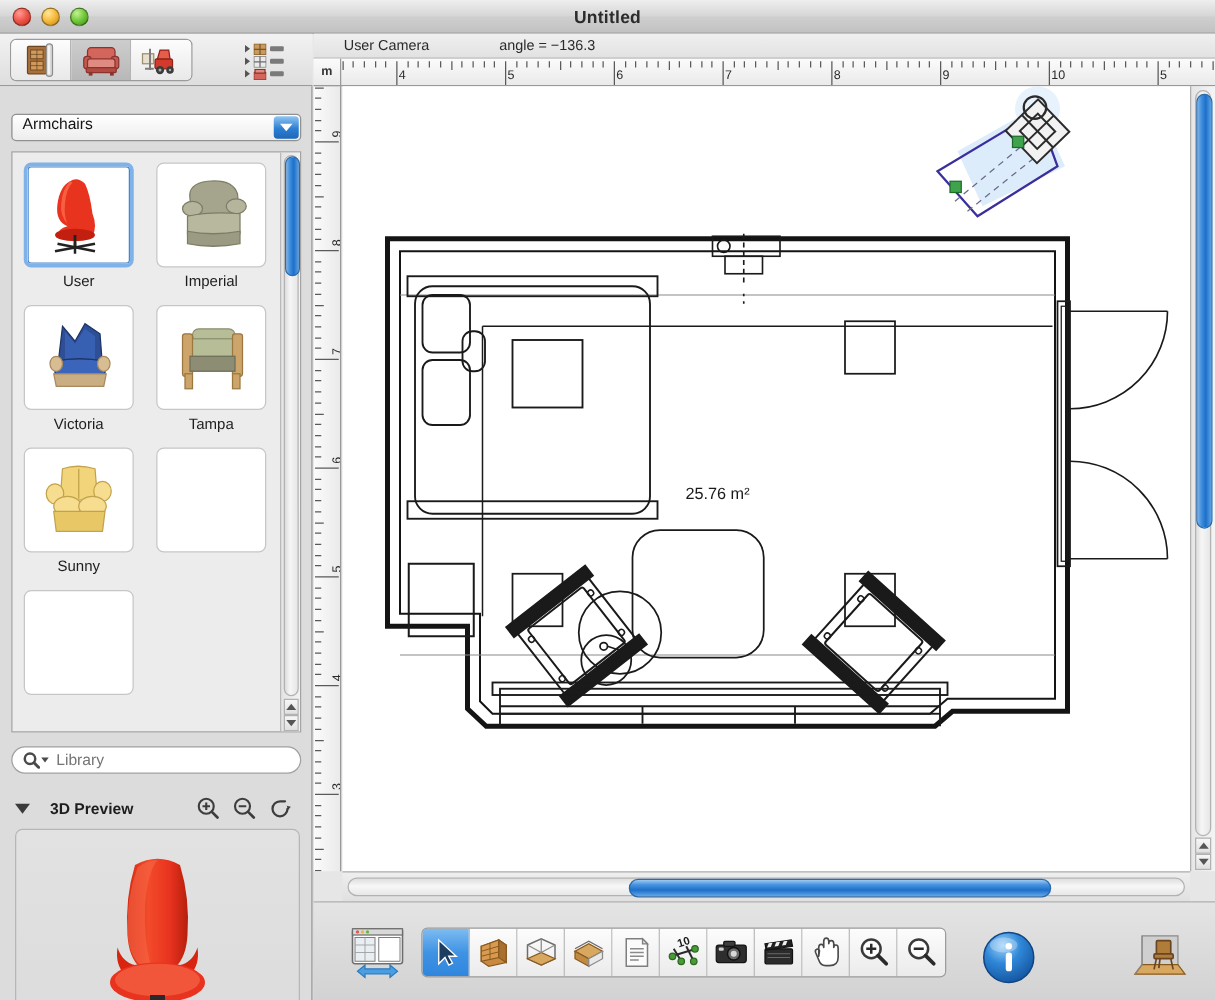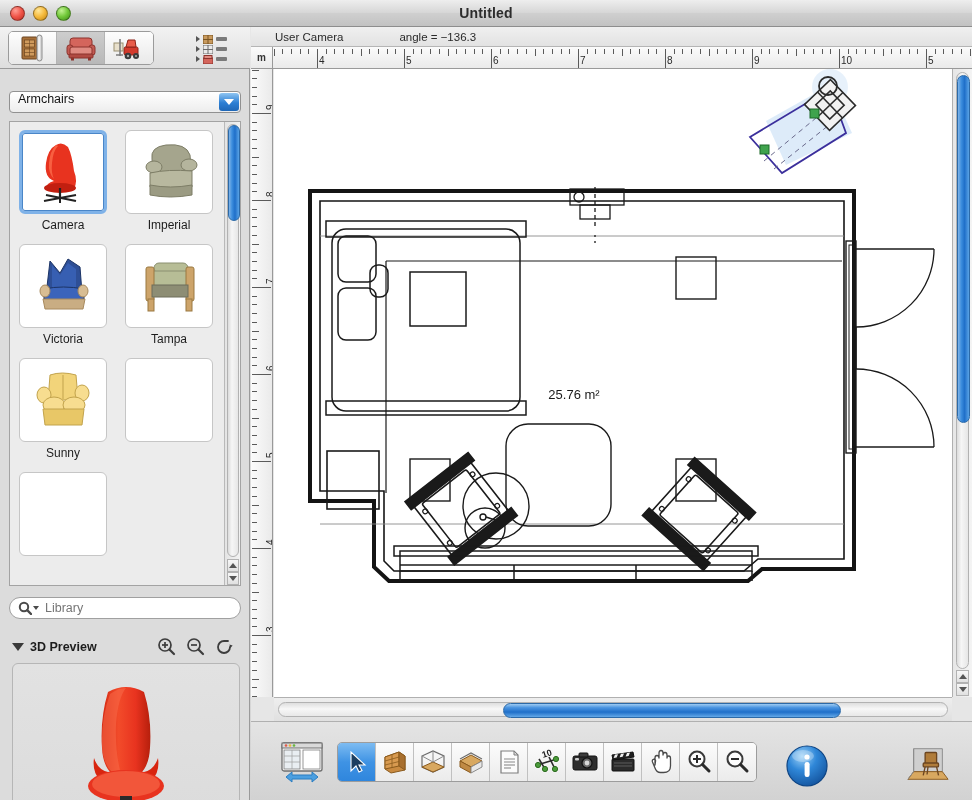--- a/index.html
+++ b/index.html
@@ -125,21 +125,21 @@
     position: absolute; left: 9px; top: 528px; width: 232px; height: 22px;
     background: #fff; border: 1px solid #a0a0a0; border-radius: 11px;
     display: flex; align-items: center;
   }
   .search-ico { margin-left: 8px; display: flex; align-items: center; gap: 1px; }
   .search-input { border: none; outline: none; font-size: 12.5px; color: #8a8a8a;
                   background: transparent; margin-left: 6px; width: 180px; font-family: "Liberation Sans", sans-serif; }
 
   .preview-head {
     position: absolute; left: 12px; top: 568px; width: 228px; height: 20px;
-    display: flex; align-items: center;
+    display: flex; align-items: center; gap: 10px;
   }
   .disc-tri { width:0;height:0;border-left:6px solid transparent;border-right:6px solid transparent;border-top:8px solid #3a3a3a; margin-right: 6px; }
   .preview-title { font-size: 12.5px; color: #1d1d1d; font-weight: bold; }
   .prev-btns { position: absolute; right: 6px; top: 0; display: flex; gap: 10px; align-items: center; }
 
   .preview-box {
     position: absolute; left: 12px; top: 594px; width: 228px; height: 196px;
     background: linear-gradient(180deg,#e2e2e2 0%,#dadada 100%);
     border: 1px solid #b6b6b6; border-radius: 6px; overflow: hidden;
     display: flex; align-items: center; justify-content: center;
@@ -348,21 +348,21 @@
             <svg width="74" height="70" viewBox="0 0 74 70">
               <path d="M30 8 Q22 12 20 26 Q18 40 28 44 Q20 46 20 52 L48 52 Q52 44 48 34 Q46 18 42 10 Q36 4 30 8 Z" fill="#e8331f"></path>
               <path d="M30 8 Q24 14 23 26 Q22 36 28 42 Q25 36 26 26 Q27 14 32 9 Z" fill="#fb6a4a" opacity=".8"></path>
               <ellipse cx="34" cy="51" rx="16" ry="5" fill="#c21f10"></ellipse>
               <line x1="34" y1="51" x2="34" y2="60" stroke="#222" stroke-width="2.2"></line>
               <line x1="18" y1="64" x2="50" y2="58" stroke="#222" stroke-width="2.2"></line>
               <line x1="20" y1="58" x2="50" y2="64" stroke="#222" stroke-width="2.2"></line>
               <line x1="34" y1="57" x2="34" y2="66" stroke="#222" stroke-width="2"></line>
             </svg>
           </div>
-          <div class="cat-name">Camera</div>
+          <div class="cat-name">User</div>
         </div>
 
         <div class="cat-item">
           <div class="cat-thumb">
             <svg width="74" height="70" viewBox="0 0 74 70">
               <path d="M20 22 Q18 10 34 8 Q54 6 58 18 Q60 34 56 44 L22 46 Z" fill="#a5a58d" stroke="#7d7d66" stroke-width="1"></path>
               <ellipse cx="22" cy="30" rx="8" ry="6" fill="#b5b59d" stroke="#7d7d66"></ellipse>
               <ellipse cx="57" cy="28" rx="8" ry="6" fill="#b5b59d" stroke="#7d7d66"></ellipse>
               <path d="M18 36 Q36 32 60 34 L60 50 Q36 54 18 50 Z" fill="#b8b89f" stroke="#7d7d66"></path>
               <path d="M18 48 Q38 52 60 48 L60 58 Q38 62 18 58 Z" fill="#9b9b83" stroke="#7d7d66"></path>

